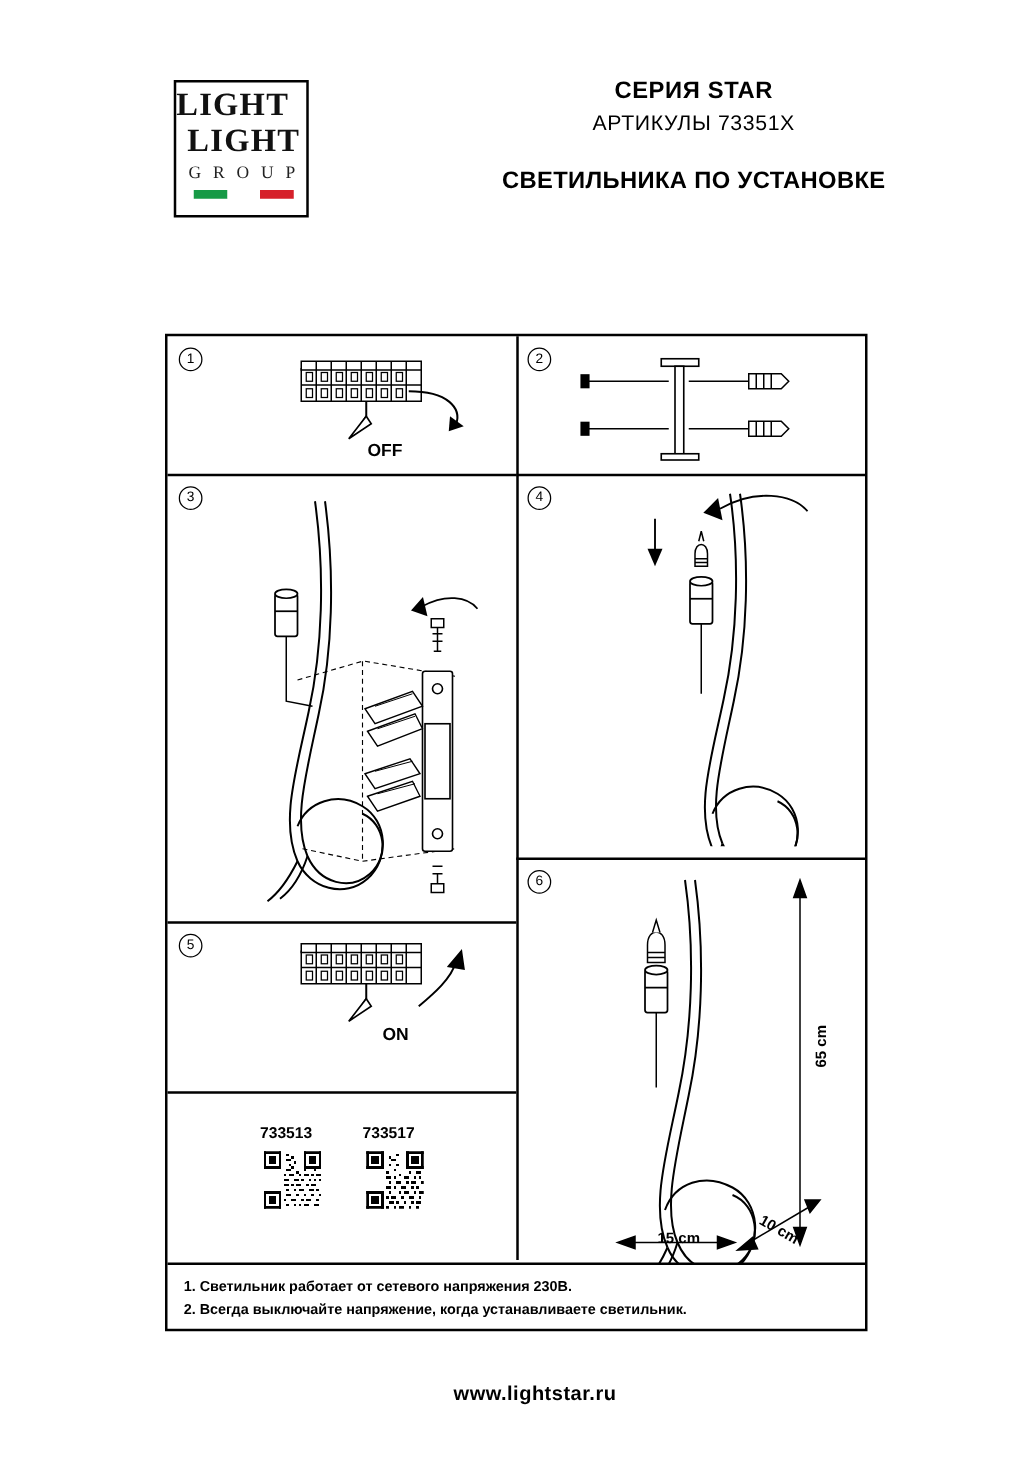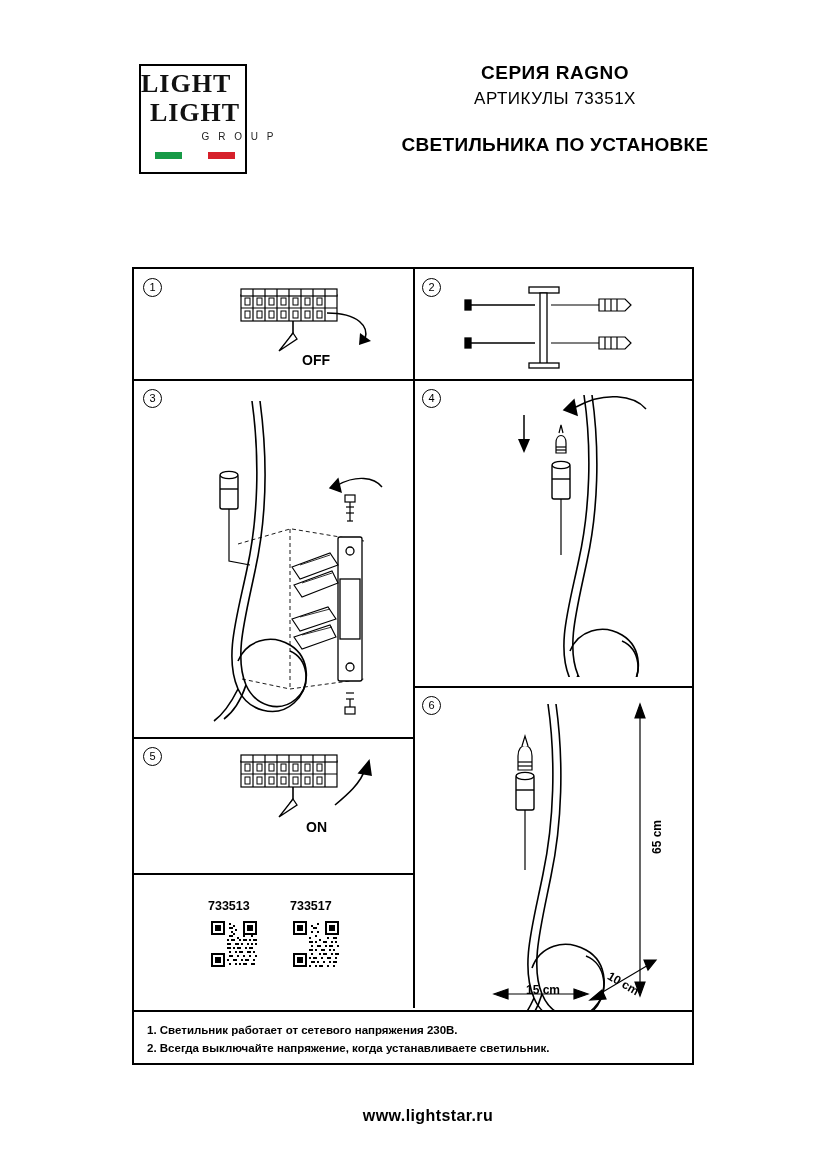--- a/index.html
+++ b/index.html
@@ -60,25 +60,24 @@
     font-size: 26px;
     letter-spacing: 1px;
     line-height: 28px;
     color: #111;
   }
   .logo-group {
     position: absolute;
     left: 0; top: 65px;
     width: 108px;
     text-align: center;
-    font-family: Liberation Sans, sans-serif;
-    font-size: 10px;
+    font-family: Liberation Serif, serif;
+    font-size: 14px;
     letter-spacing: 3px;
     color: #222;
-    padding-left: 44px;
   }
   .logo-flag {
     position: absolute;
     left: 14px; top: 86px;
     width: 80px; height: 7px;
     display: flex;
   }
   .logo-flag span { flex: 1 1 0; display:block; height: 100%; }
   .flag-g { background: #179a46; }
   .flag-w { background: #ffffff; }
@@ -203,21 +202,21 @@
       <div class="logo-star">LIGHT</div>
       <div class="logo-group">G R O U P</div>
       <div class="logo-flag">
         <span class="flag-g"></span>
           <span class="flag-w"></span>
           <span class="flag-r"></span>
       </div>
     </div>
 
     <div class="hdr-text">
-      <div class="hdr-line1">СЕРИЯ RAGNO</div>
+      <div class="hdr-line1">СЕРИЯ STAR</div>
       <div class="hdr-line2">АРТИКУЛЫ 73351X</div>
       <div class="hdr-sub">СВЕТИЛЬНИКА ПО УСТАНОВКЕ</div>
     </div>
   </div>
 
   <div class="frame">
 
     <div class="vline" style="left:279px; top:0; width:2px; height:739px;"></div>
     <div class="vline" style="left:0; top:110px; width:279px; height:2px;"></div>
     <div class="vline" style="left:279px; top:110px; width:279px; height:2px;"></div>
@@ -257,21 +256,21 @@
           <rect x="86" y="34" width="5" height="7"></rect>
           <rect x="98" y="34" width="5" height="7"></rect>
         </g>
 
         <path d="M74 44 L74 56 L66 68" stroke="#000" stroke-width="1.6" fill="none"></path>
         <path d="M60 74 L74 56 L78 62 Z" fill="#fff" stroke="#000" stroke-width="1.3"></path>
 
         <path d="M108 36 C140 36 150 50 146 62" stroke="#000" stroke-width="1.6" fill="none"></path>
         <polygon points="141,56 152,64 140,68" fill="#000"></polygon>
       </svg>
-      <div class="cap" style="left:168px; top:83px;">OFF</div>
+      <div class="cap" style="left:160px; top:83px;">OFF</div>
     </div>
 
     <div class="cellnum" style="left:288px; top:9px;">2</div>
     <div>
       <svg width="230" height="100" style="position:absolute; left:305px; top:6px;">
 
         <g stroke="#000" fill="#fff" stroke-width="1.3">
           <rect x="90" y="12" width="30" height="6"></rect>
           <rect x="101" y="18" width="7" height="72"></rect>
           <rect x="90" y="88" width="30" height="5"></rect>

